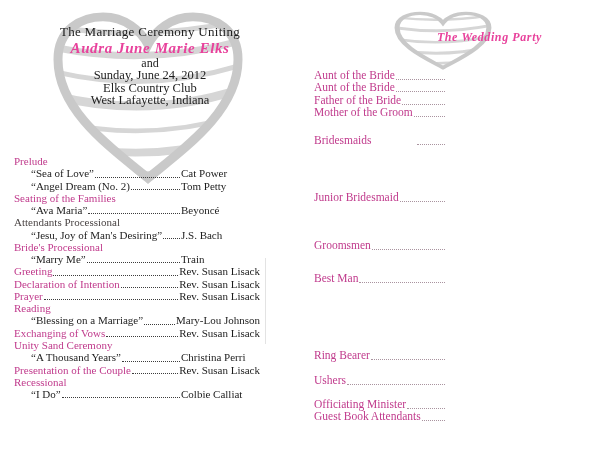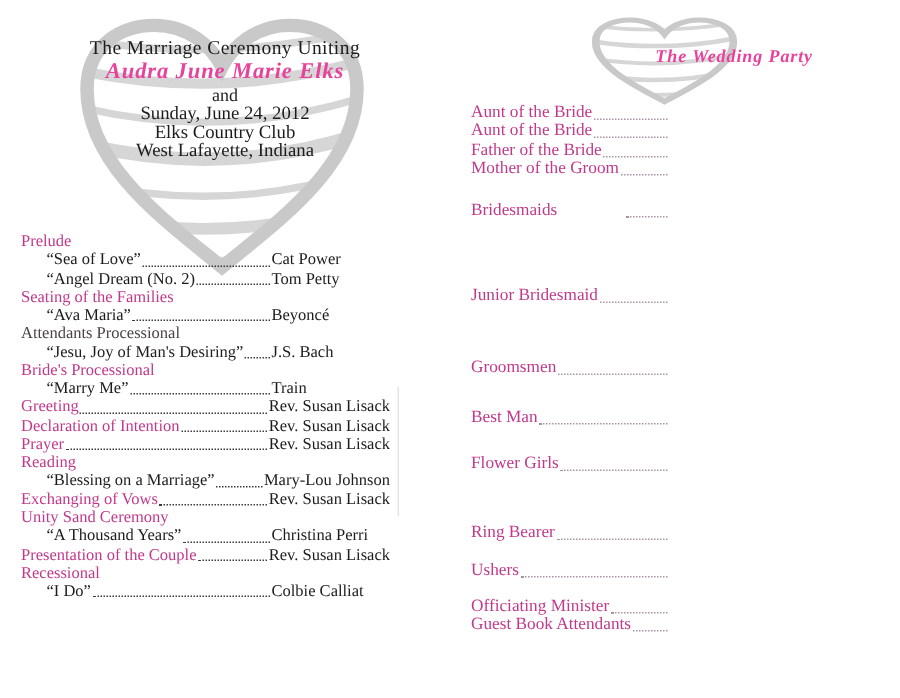--- a/index.html
+++ b/index.html
@@ -211,24 +211,20 @@
           <span class="leader"></span>
         </div>
         <div class="role" style="top: 232px; margin-top: 40px;">
           <span class="rlabel">Best Man</span>
           <span class="leader"></span>
         </div>
         <div class="role" style="top: 239px;">
           <span class="rlabel">Groomsmen</span>
           <span class="leader"></span>
         </div>
-        <div class="role" style="top: 303px;">
-          <span class="rlabel">Flower Girls</span>
-          <span class="leader"></span>
-        </div>
         <div class="role" style="top: 349px; align-items: center;">
           <span class="rlabel">Ring Bearer</span>
           <span class="leader"></span>
         </div>
         <div class="role" style="top: 374px;">
           <span class="rlabel">Ushers </span>
           <span class="leader"></span>
         </div>
         <div class="role" style="top: 398px;">
           <span class="rlabel">Officiating Minister</span>

